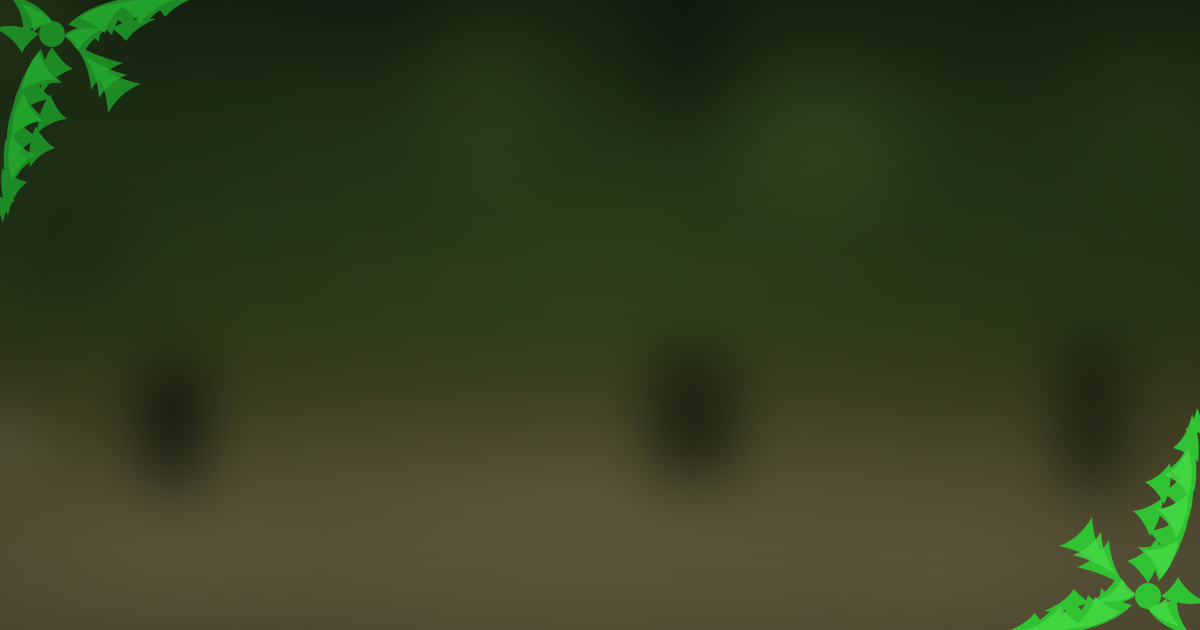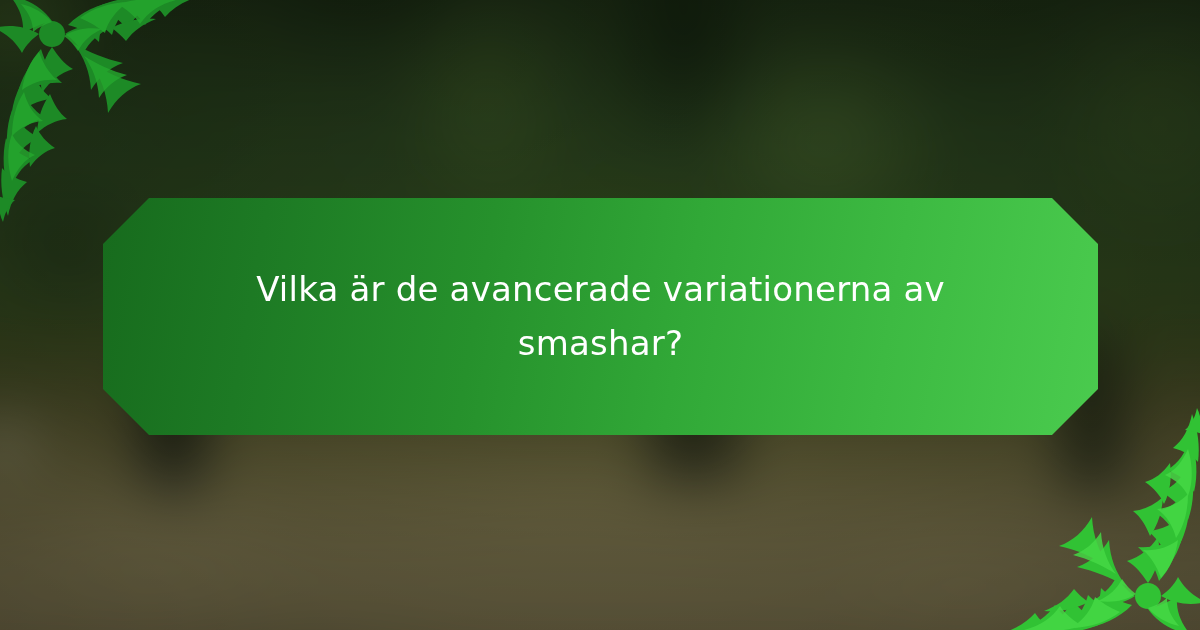--- a/index.html
+++ b/index.html
@@ -244,17 +244,14 @@
         <path d="M86 26c13-10 29-15 48-16-12 9-20 19-23 31-7-6-15-11-25-15z"></path>
         <path d="M124 12c17-5 37-7 58-4-16 4-28 12-36 24-5-8-13-14-22-20z"></path>
         <path d="M45 60c-9 10-15 23-17 38 11-8 22-11 35-10-9-8-14-17-18-28z"></path>
         <path d="M30 100c-8 12-12 27-12 44 9-9 19-14 31-15-10-7-16-17-19-29z"></path>
         <path d="M18 142c-5 14-5 30 0 47 6-13 13-22 23-26-11-5-19-12-23-21z"></path>
         <path d="M90 64c9 12 14 26 15 42 7-11 16-19 28-23-16-4-30-11-43-19z"></path>
       </g>
     </svg>
   </div>
 
-  <div class="banner">
-    <div class="banner-text">Vilka är de avancerade variationerna av smashar?</div>
-  </div>
 
 </div>
 
 </body></html>

